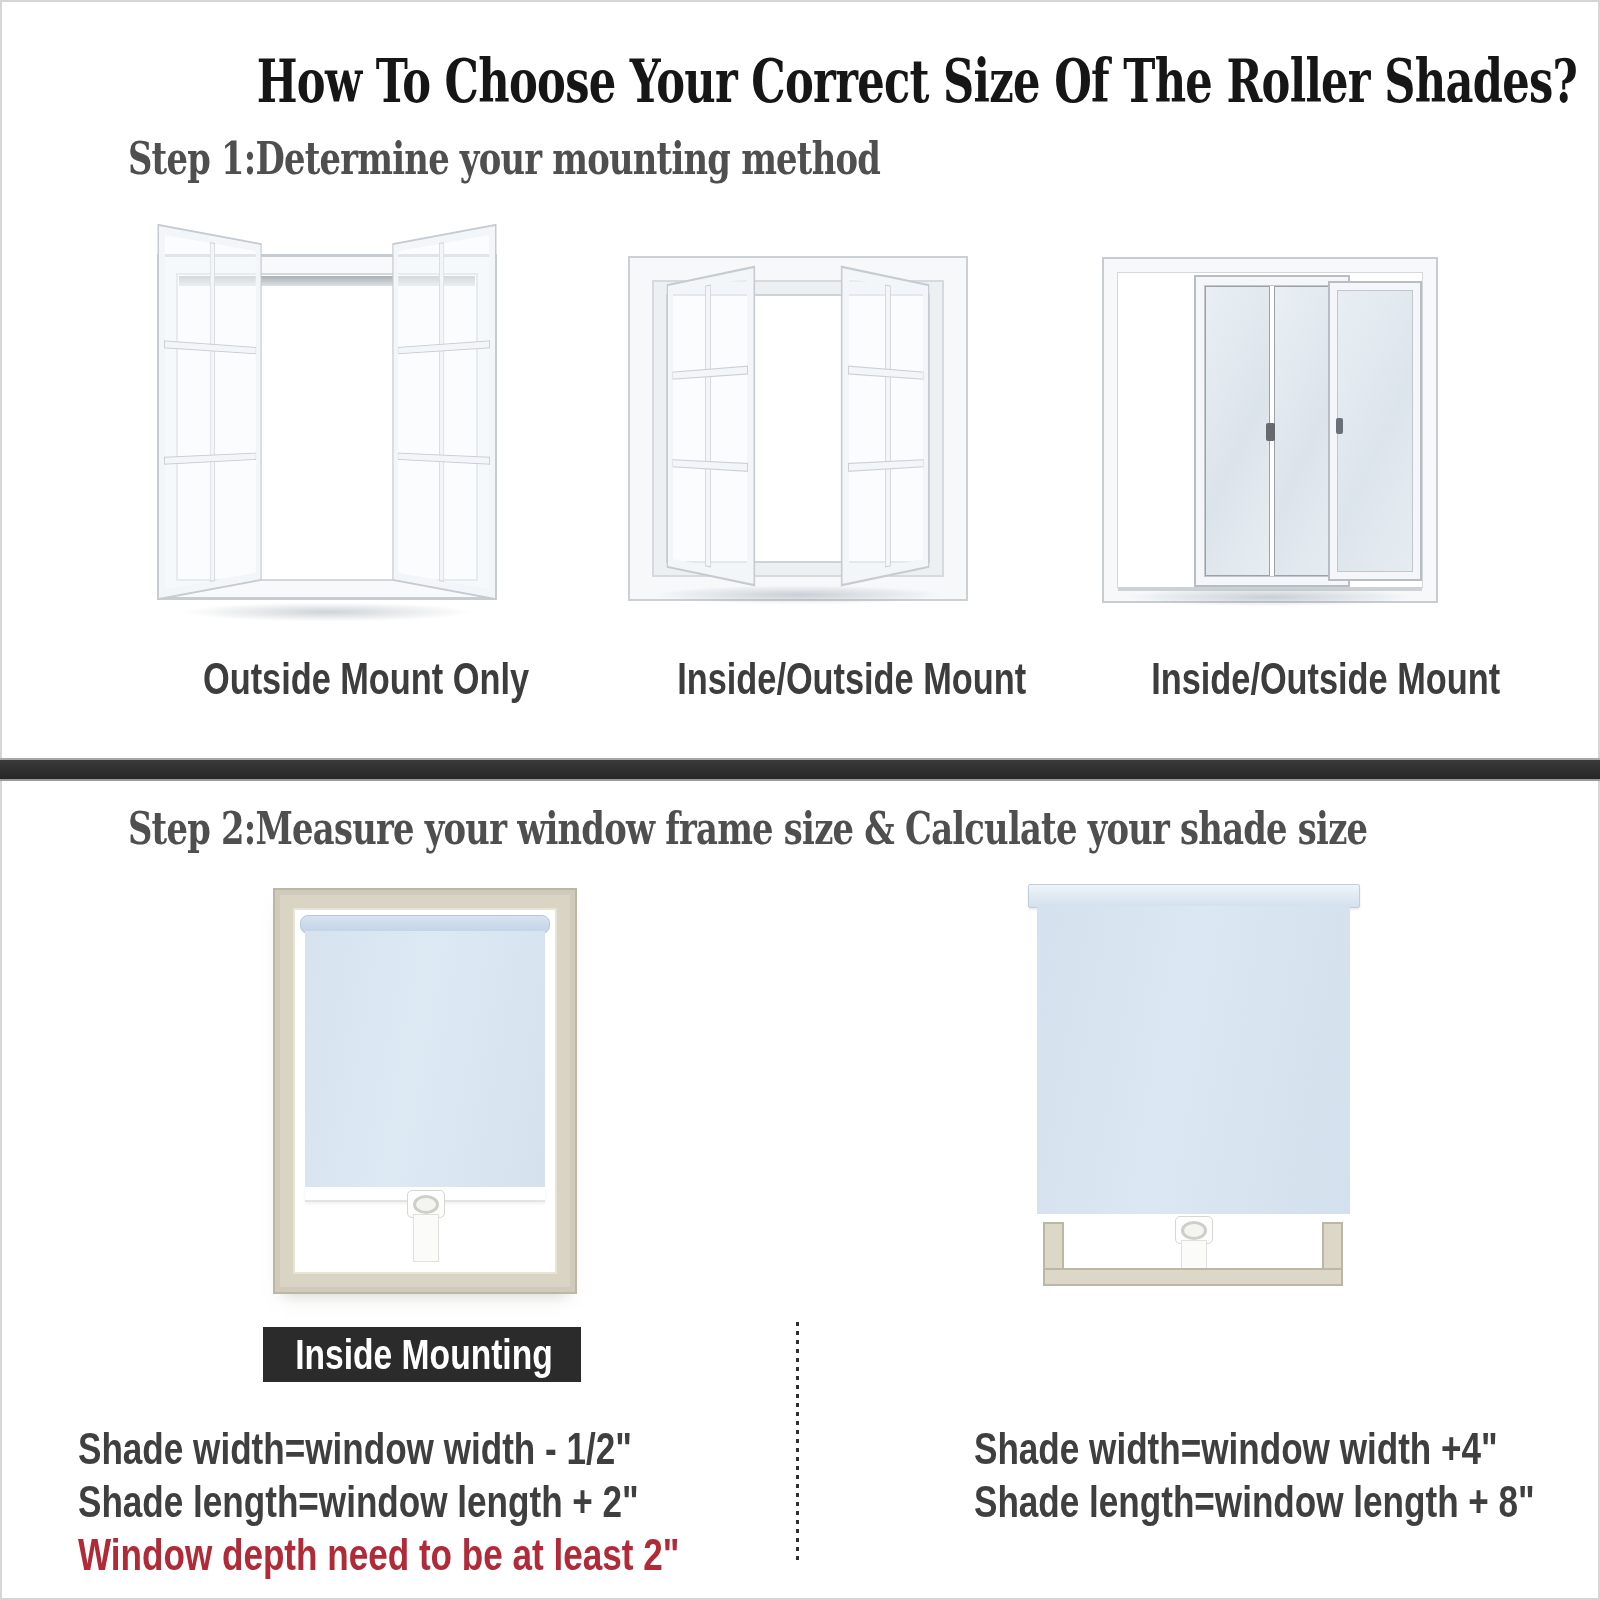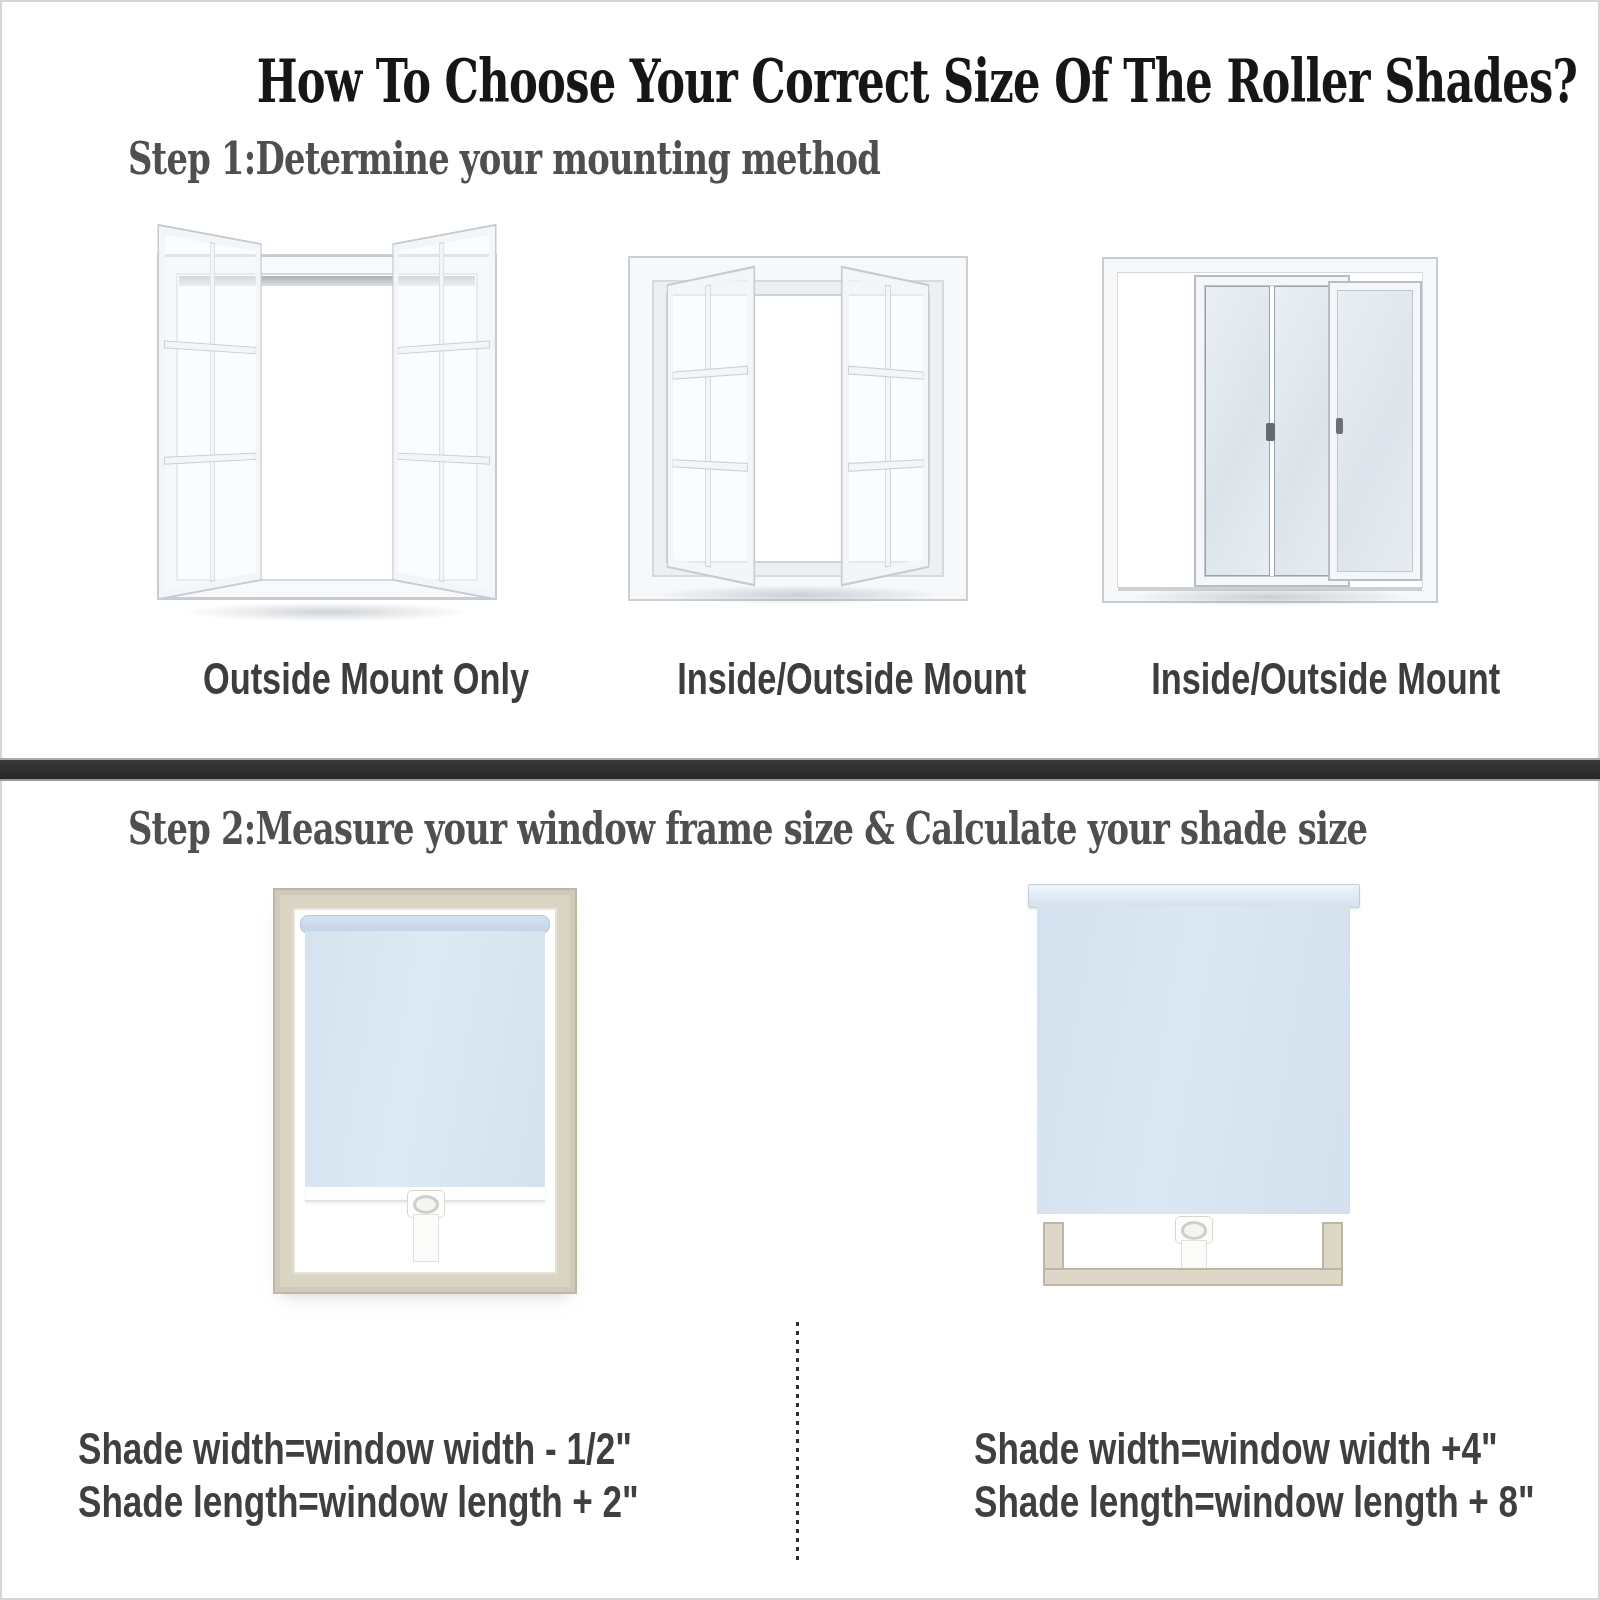--- a/index.html
+++ b/index.html
@@ -235,30 +235,36 @@
   <div id="outside-header"></div>
   <div id="outside-fabric"></div>
   <div class="u-frame-part" id="u-left"></div>
   <div class="u-frame-part" id="u-right"></div>
   <div class="pull-tab out-tab">
     <div class="pull-ring"></div>
   </div>
   <div class="pull-strap out-strap"></div>
   <div class="u-frame-part" id="u-bottom"></div>
 
+  <div class="mount-label" id="inside-label">
+    <span class="t">Inside Mounting</span>
+  </div>
 
   <div id="dotted-divider"></div>
 
   <div class="formula-block" id="left-formulas">
     <div class="fline">
       <span class="t">Shade width=window width - 1/2"</span>
     </div>
     <div class="fline">
       <span class="t">Shade length=window length + 2"</span>
     </div>
+    <div class="fline">
+      <span class="t warn">Window depth need to be at least 2"</span>
+    </div>
   </div>
 
   <div class="formula-block" id="right-formulas">
     <div class="fline">
       <span class="t">Shade width=window width +4"</span>
     </div>
     <div class="fline">
       <span class="t">Shade length=window length + 8"</span>
     </div>
   </div>

